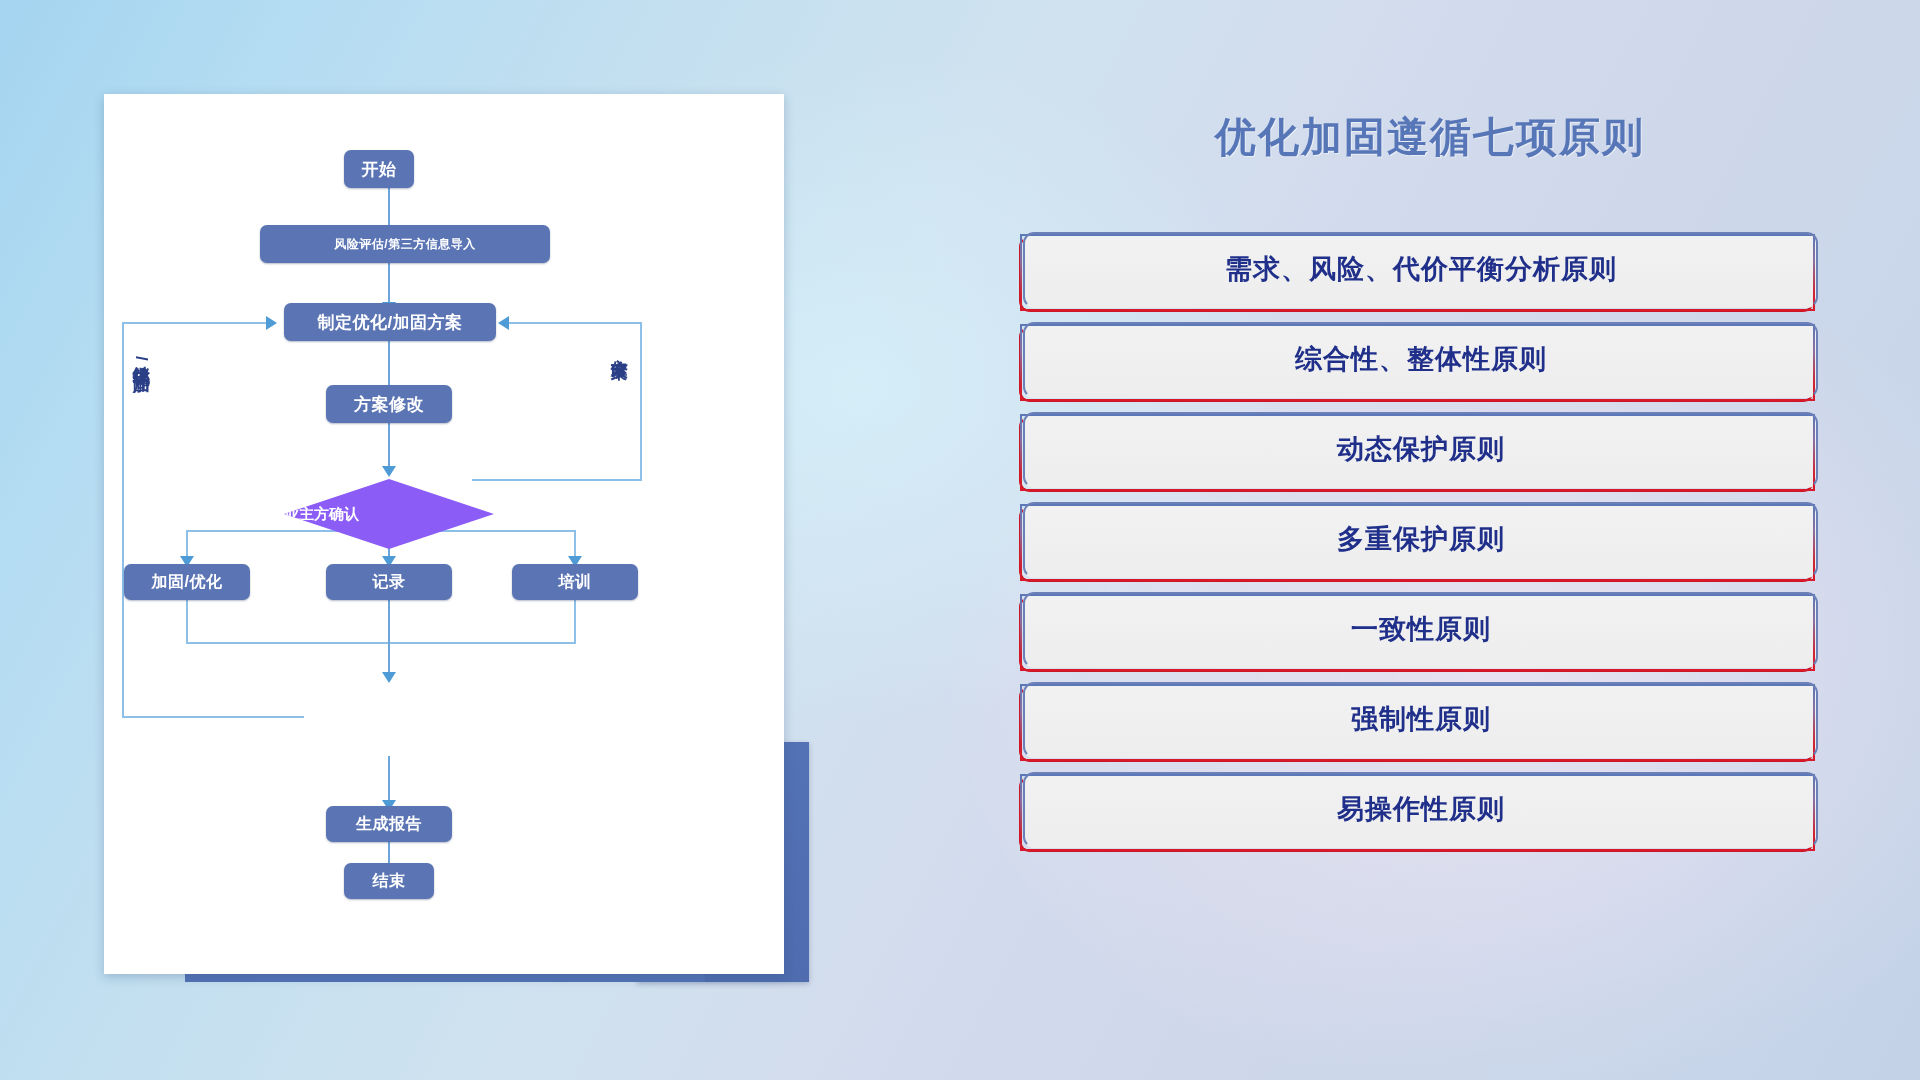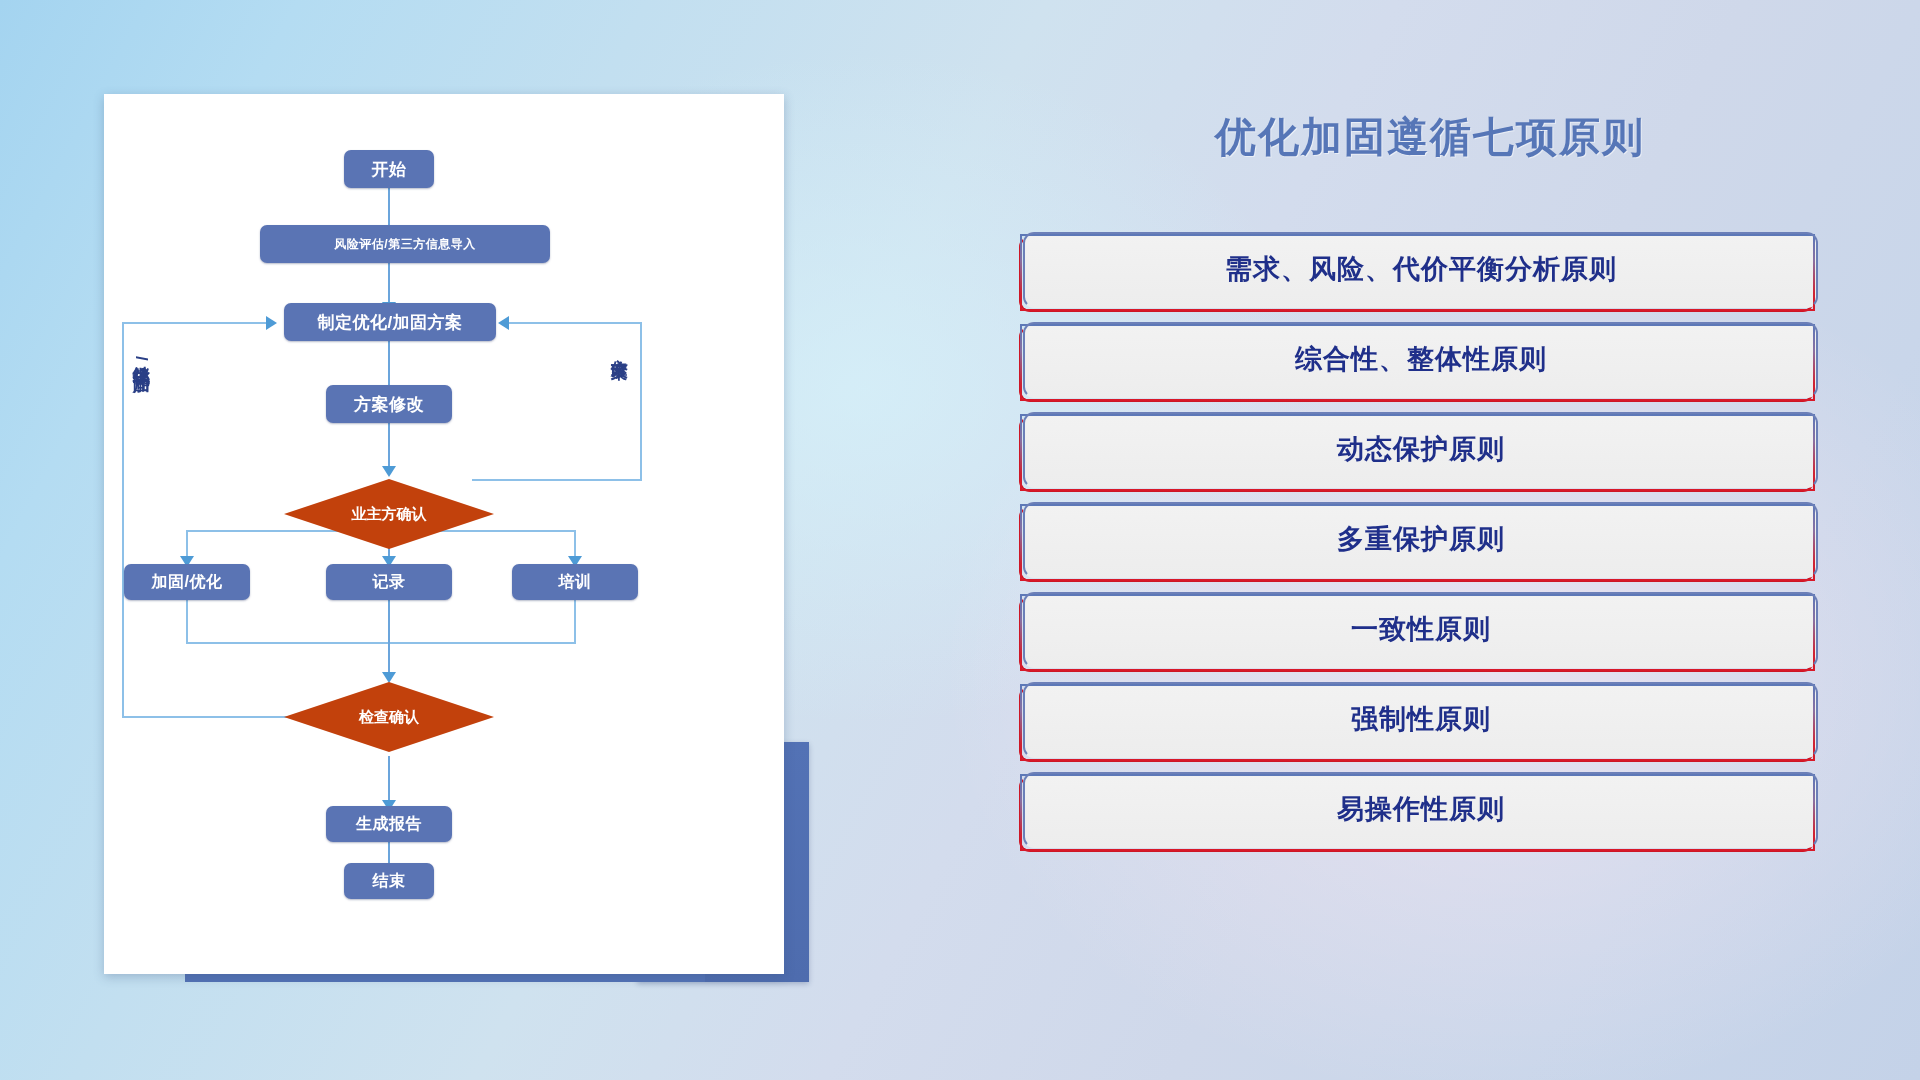--- a/index.html
+++ b/index.html
@@ -72,26 +72,26 @@
     align-items: center;
     justify-content: center;
     font-weight: bold;
     white-space: nowrap;
     box-shadow: 0 1px 2px rgba(40,55,100,0.35);
     letter-spacing: 0.5px;
   }
 
   .diamond {
     position: absolute;
-    background: #c2410c;
+    background: #8b5cf6;
     color: #ffffff;
     font-weight: bold;
     display: flex;
     align-items: center;
-    justify-content: center;
+    justify-content: flex-start;
     clip-path: polygon(50% 0%, 100% 50%, 50% 100%, 0% 50%);
     white-space: nowrap;
   }
 
   .vlabel {
     position: absolute;
     writing-mode: vertical-rl;
     text-orientation: upright;
     color: #2a3f86;
     font-weight: bold;
@@ -248,21 +248,21 @@
     <div class="ln-v thin" style="left:18px; top:228px; height:396px;"></div>
     <div class="ln-h thin" style="left:18px; top:228px; width:146px;"></div>
     <div class="arrow-r" style="left:162px; top:222px;"></div>
 
     <div class="ln-v" style="left:284px; top:662px; height:48px;"></div>
     <div class="arrow-d" style="left:278px; top:706px;"></div>
 
     <div class="ln-v" style="left:284px; top:748px; height:38px;"></div>
     <div class="arrow-d" style="left:278px; top:782px;"></div>
 
-    <div class="node" style="left:240px; top:56px; width:90px; height:38px; font-size:17px;">
+    <div class="node" style="left:240px; top:56px; width:70px; height:38px; font-size:17px;">
       <span>开始</span>
     </div>
 
     <div class="node" style="left:156px; top:131px; width:290px; height:38px; font-size:12px;">
       <span>风险评估/第三方信息导入</span>
     </div>
 
     <div class="node" style="left:180px; top:209px; width:212px; height:38px; font-size:17px;">
       <span>制定优化/加固方案</span>
     </div>
@@ -280,23 +280,20 @@
     </div>
 
     <div class="node" style="left:222px; top:470px; width:126px; height:36px; font-size:16px;">
       <span>记录</span>
     </div>
 
     <div class="node" style="left:408px; top:470px; width:126px; height:36px; font-size:16px;">
       <span>培训</span>
     </div>
 
-    <div class="diamond" style="left:180px; top:588px; width:210px; height:70px; font-size:15px;">
-      <span>检查确认</span>
-    </div>
 
     <div class="node" style="left:222px; top:712px; width:126px; height:36px; font-size:16px;">
       <span>生成报告</span>
     </div>
 
     <div class="node" style="left:240px; top:769px; width:90px; height:36px; font-size:16px;">
       <span>结束</span>
     </div>
 
     <div class="vlabel slashed" style="left:28px; top:258px; font-size:17px;">继续优化/加固</div>

